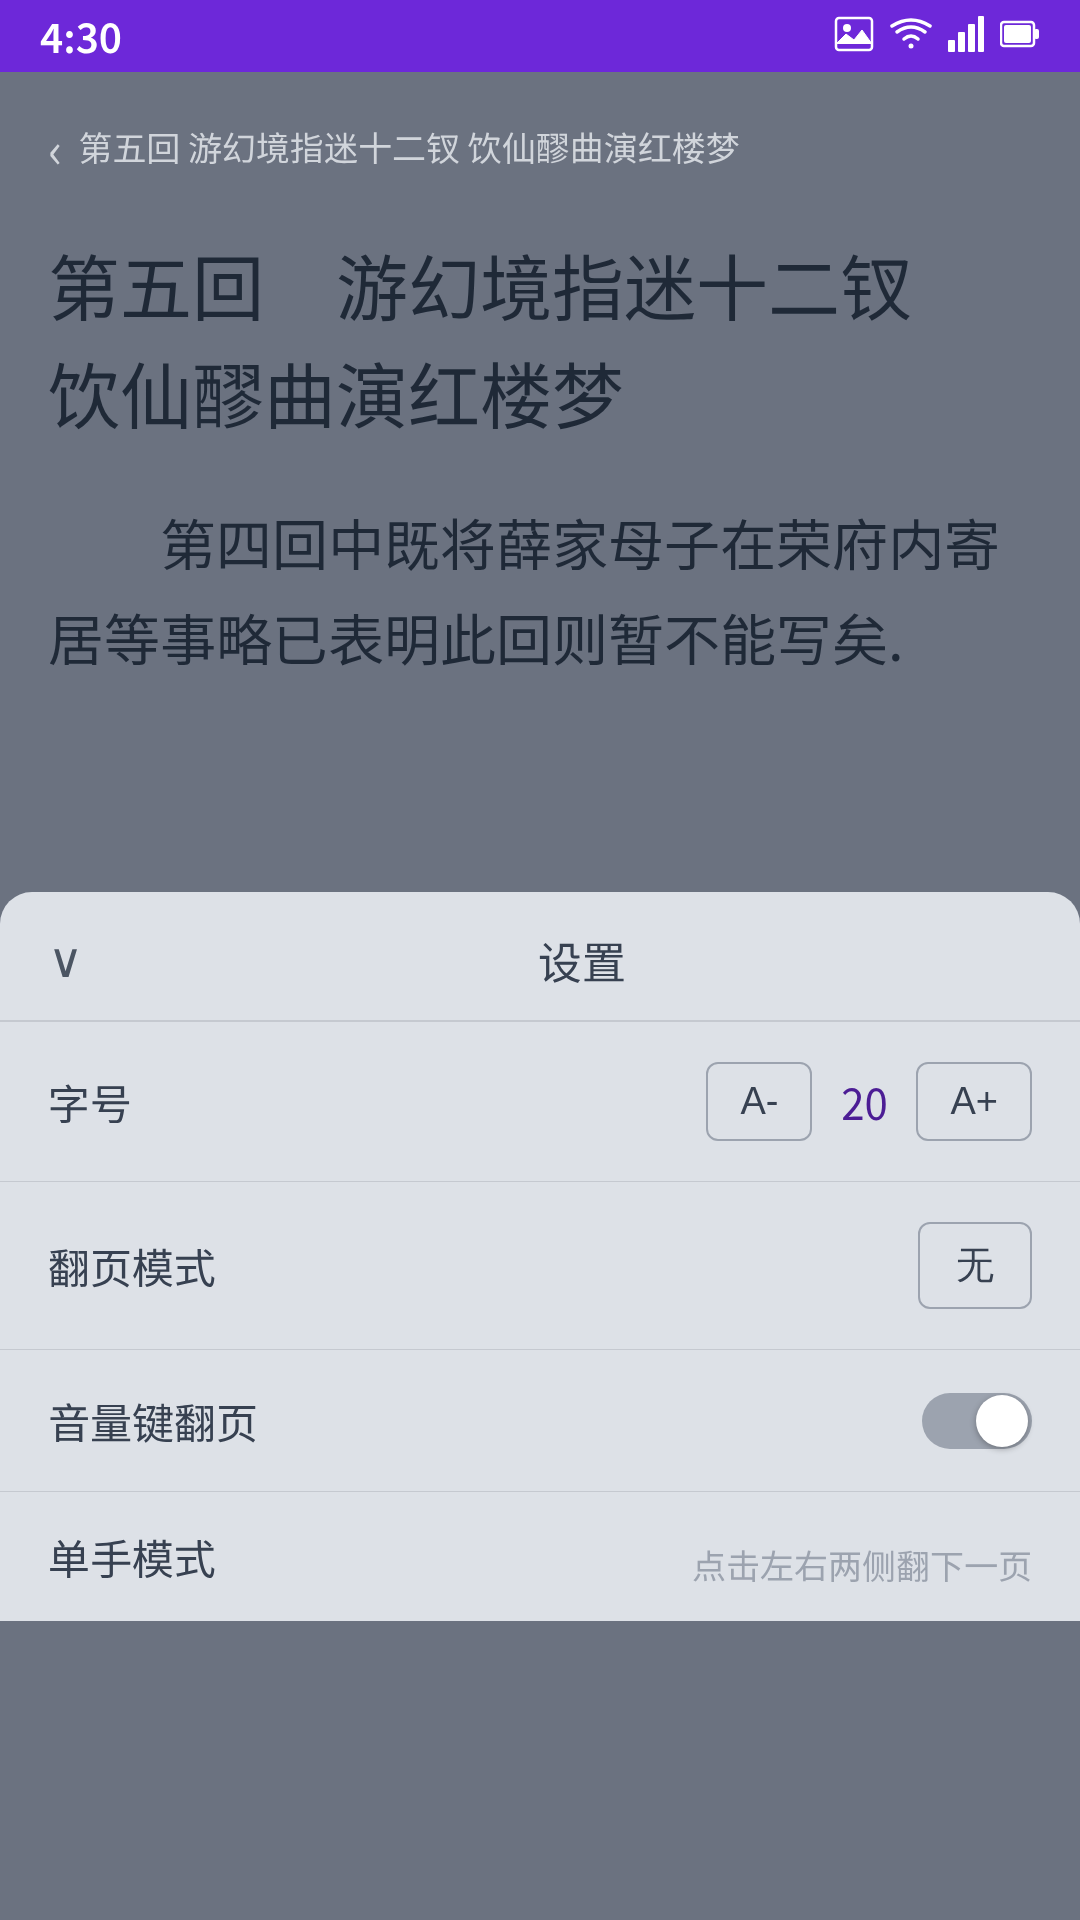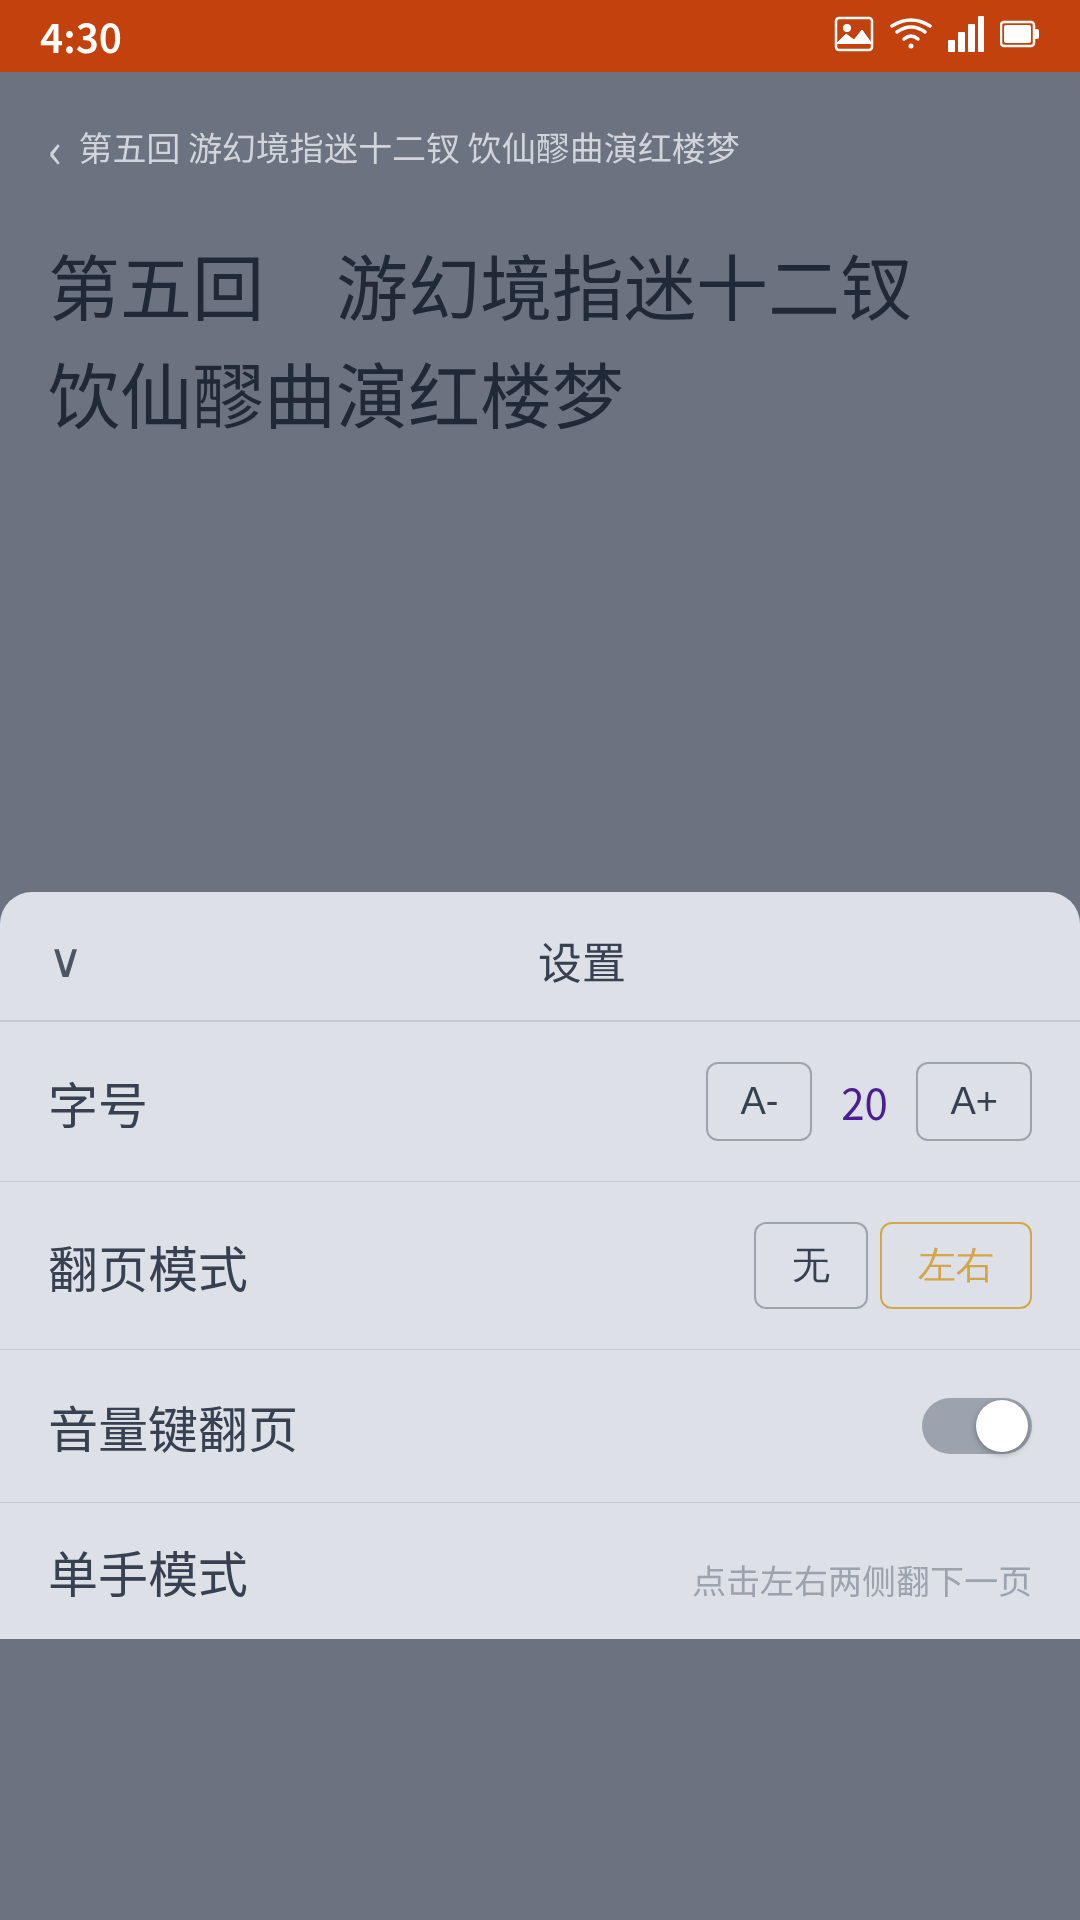--- a/index.html
+++ b/index.html
@@ -13,21 +13,21 @@
       overflow-x: hidden;
     }
 
     
     .status-bar {
       display: flex;
       align-items: center;
       justify-content: space-between;
       padding: 16px 40px;
       height: 72px;
-      background: #c2410c;
+      background: #6d28d9;
     }
 
     .status-time {
       font-size: 40px;
       font-weight: 600;
       color: #fff;
     }
 
     .status-icons {
       display: flex;
@@ -119,21 +119,21 @@
     
     .settings-row {
       display: flex;
       align-items: center;
       justify-content: space-between;
       padding: 40px 48px;
       border-bottom: 1px solid #c5c9d0;
     }
 
     .settings-label {
-      font-size: 50px;
+      font-size: 42px;
       color: #374151;
       font-weight: 400;
     }
 
     .settings-controls {
       display: flex;
       align-items: center;
       gap: 12px;
     }
 
@@ -331,20 +331,23 @@
 
   <div class="breadcrumb">
     <span class="breadcrumb-back" style="font-size:48px; color:#d1d5db;">‹</span>
     <span class="breadcrumb-text">第五回 游幻境指迷十二钗 饮仙醪曲演红楼梦</span>
   </div>
 
   <div class="chapter-title">
     <span>第五回　游幻境指迷十二钗　饮仙醪曲演红楼梦</span>
   </div>
 
+  <div class="chapter-content">
+    <span>　　第四回中既将薛家母子在荣府内寄居等事略已表明此回则暂不能写矣.</span>
+  </div>
 </div>
 
 <div class="settings-panel">
 
   <div class="settings-header">
     <button class="settings-collapse-btn" style="background:none; border:none; cursor:pointer; font-size:48px; color:#4b5563;">∨</button>
     <span class="settings-title">设置</span>
   </div>
 
   <div class="settings-row">
@@ -354,21 +357,20 @@
       <span class="font-size-value">20</span>
       <button class="font-btn">A+</button>
     </div>
   </div>
 
 
   <div class="settings-row">
     <span class="settings-label">翻页模式</span>
     <div class="settings-controls">
       <button class="page-btn">无</button>
-      <button class="page-btn active" style="border-color:#d4a64a; color:#d4a64a;">左右</button>
     </div>
   </div>
 
 
   <div class="settings-row">
     <span class="settings-label">音量键翻页</span>
     <div class="toggle-switch">
       <div class="toggle-knob"></div>
     </div>
   </div>

